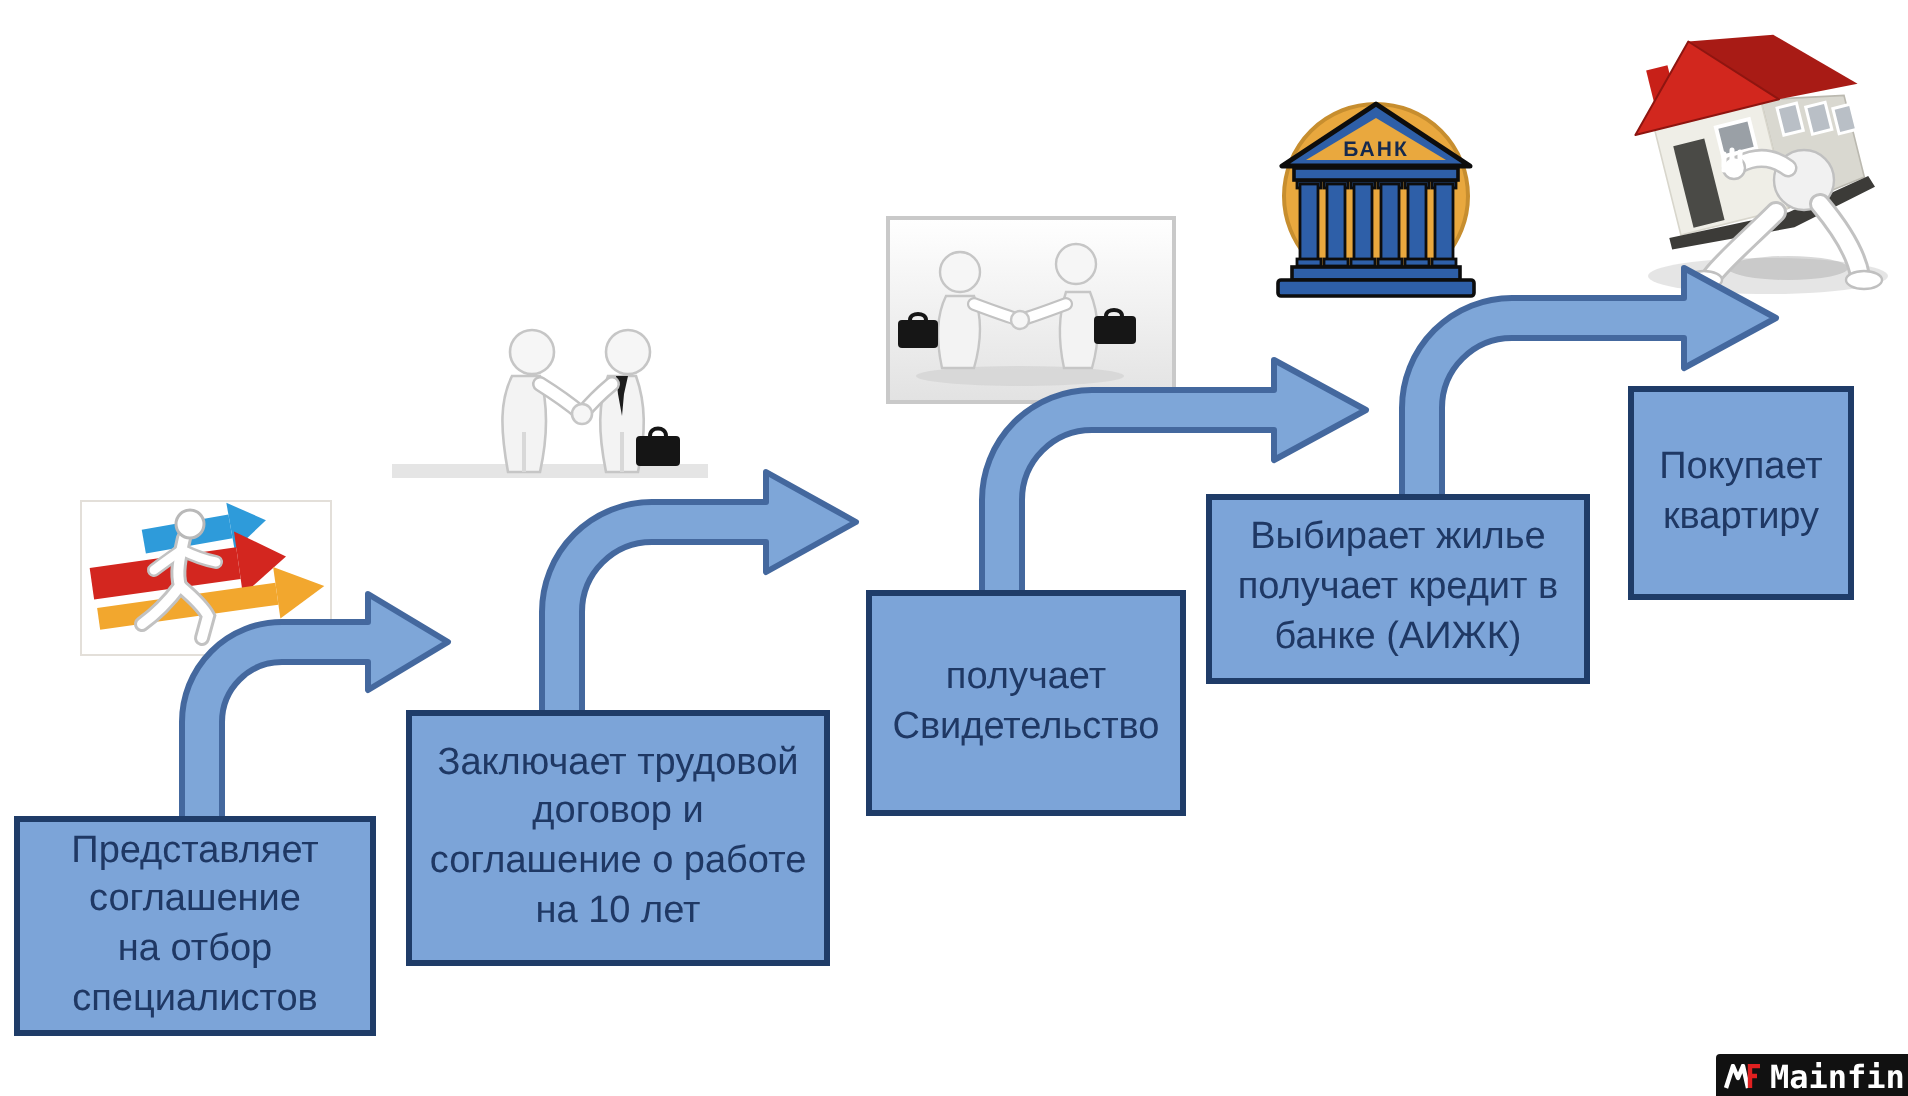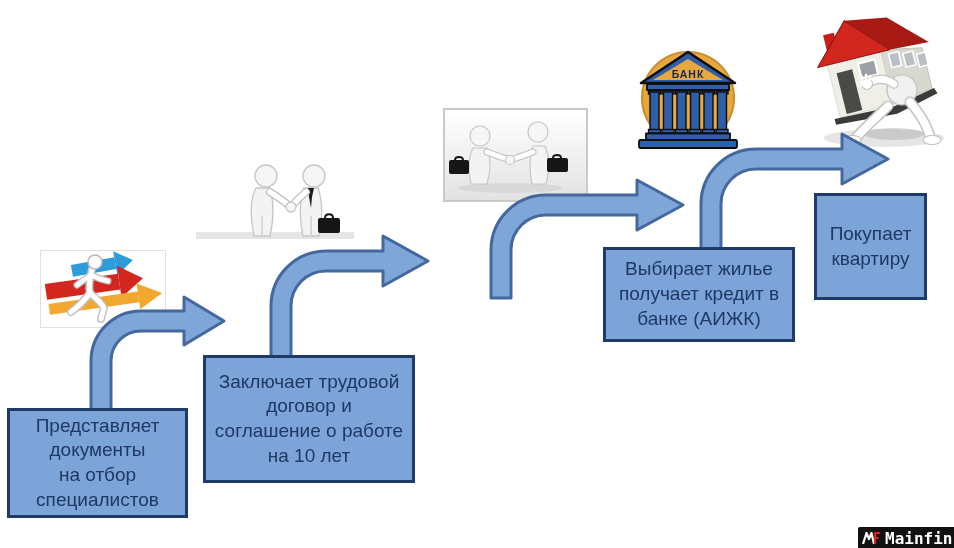--- a/index.html
+++ b/index.html
@@ -182,29 +182,33 @@
 
   <svg class="arrows-overlay" width="954" height="548" viewBox="0 0 954 548">
     <path class="flow-arrow" d="M91,413 L91,361 A50,50 0 0 1 141,311 L184,311 L184,297 L224,321 L184,345 L184,331 L141,331 A30,30 0 0 0 111,361 L111,413 Z"></path>
     <path class="flow-arrow" d="M271,358 L271,306 A55,55 0 0 1 326,251 L383,251 L383,236 L428,261 L383,286 L383,271 L326,271 A35,35 0 0 0 291,306 L291,358 Z"></path>
     <path class="flow-arrow" d="M491,298 L491,250 A55,55 0 0 1 546,195 L637,195 L637,180 L683,205 L637,230 L637,215 L546,215 A35,35 0 0 0 511,250 L511,298 Z"></path>
     <path class="flow-arrow" d="M701,250 L701,204 A55,55 0 0 1 756,149 L842,149 L842,134 L888,159 L842,184 L842,169 L756,169 A35,35 0 0 0 721,204 L721,250 Z"></path>
   </svg>
 
   <div class="step" style="left:7px;top:408px;width:181px;height:110px">
     <div class="step-label">Представляет
-документы
+соглашение
 на отбор
 специалистов</div>
   </div>
   <div class="step" style="left:203px;top:355px;width:212px;height:128px">
     <div class="step-label">Заключает трудовой
 договор и
 соглашение о работе
 на 10 лет</div>
+  </div>
+  <div class="step" style="left:433px;top:295px;width:160px;height:113px">
+    <div class="step-label">получает
+Свидетельство</div>
   </div>
   <div class="step" style="left:603px;top:247px;width:192px;height:95px">
     <div class="step-label">Выбирает жилье
 получает кредит в
 банке (АИЖК)</div>
   </div>
   <div class="step" style="left:814px;top:193px;width:113px;height:107px">
     <div class="step-label">Покупает
 квартиру</div>
   </div>

